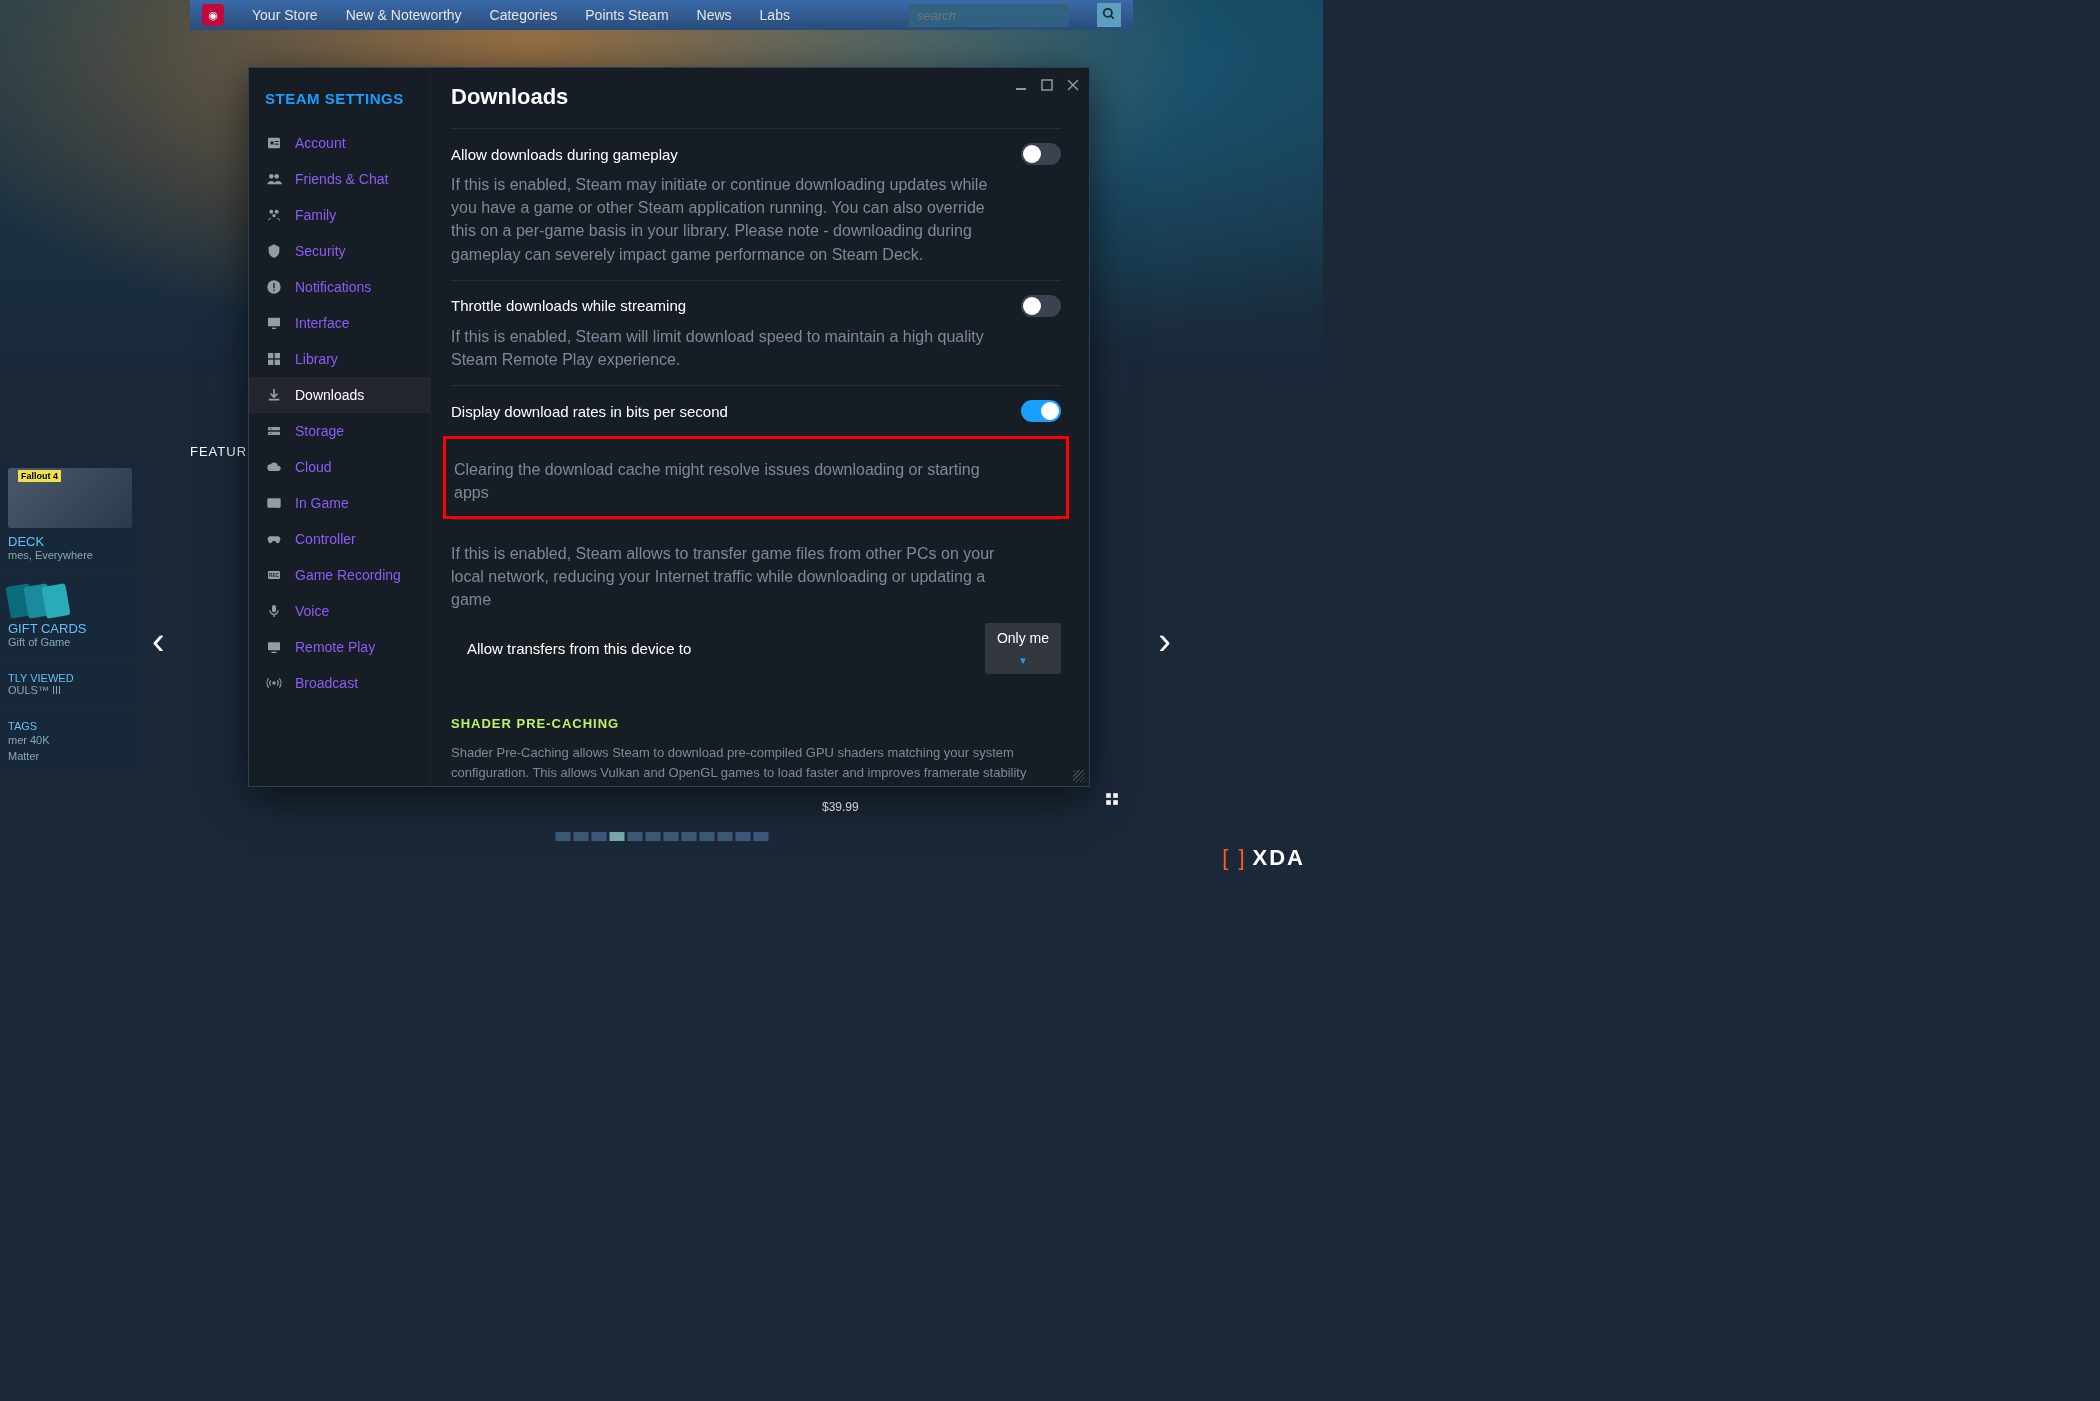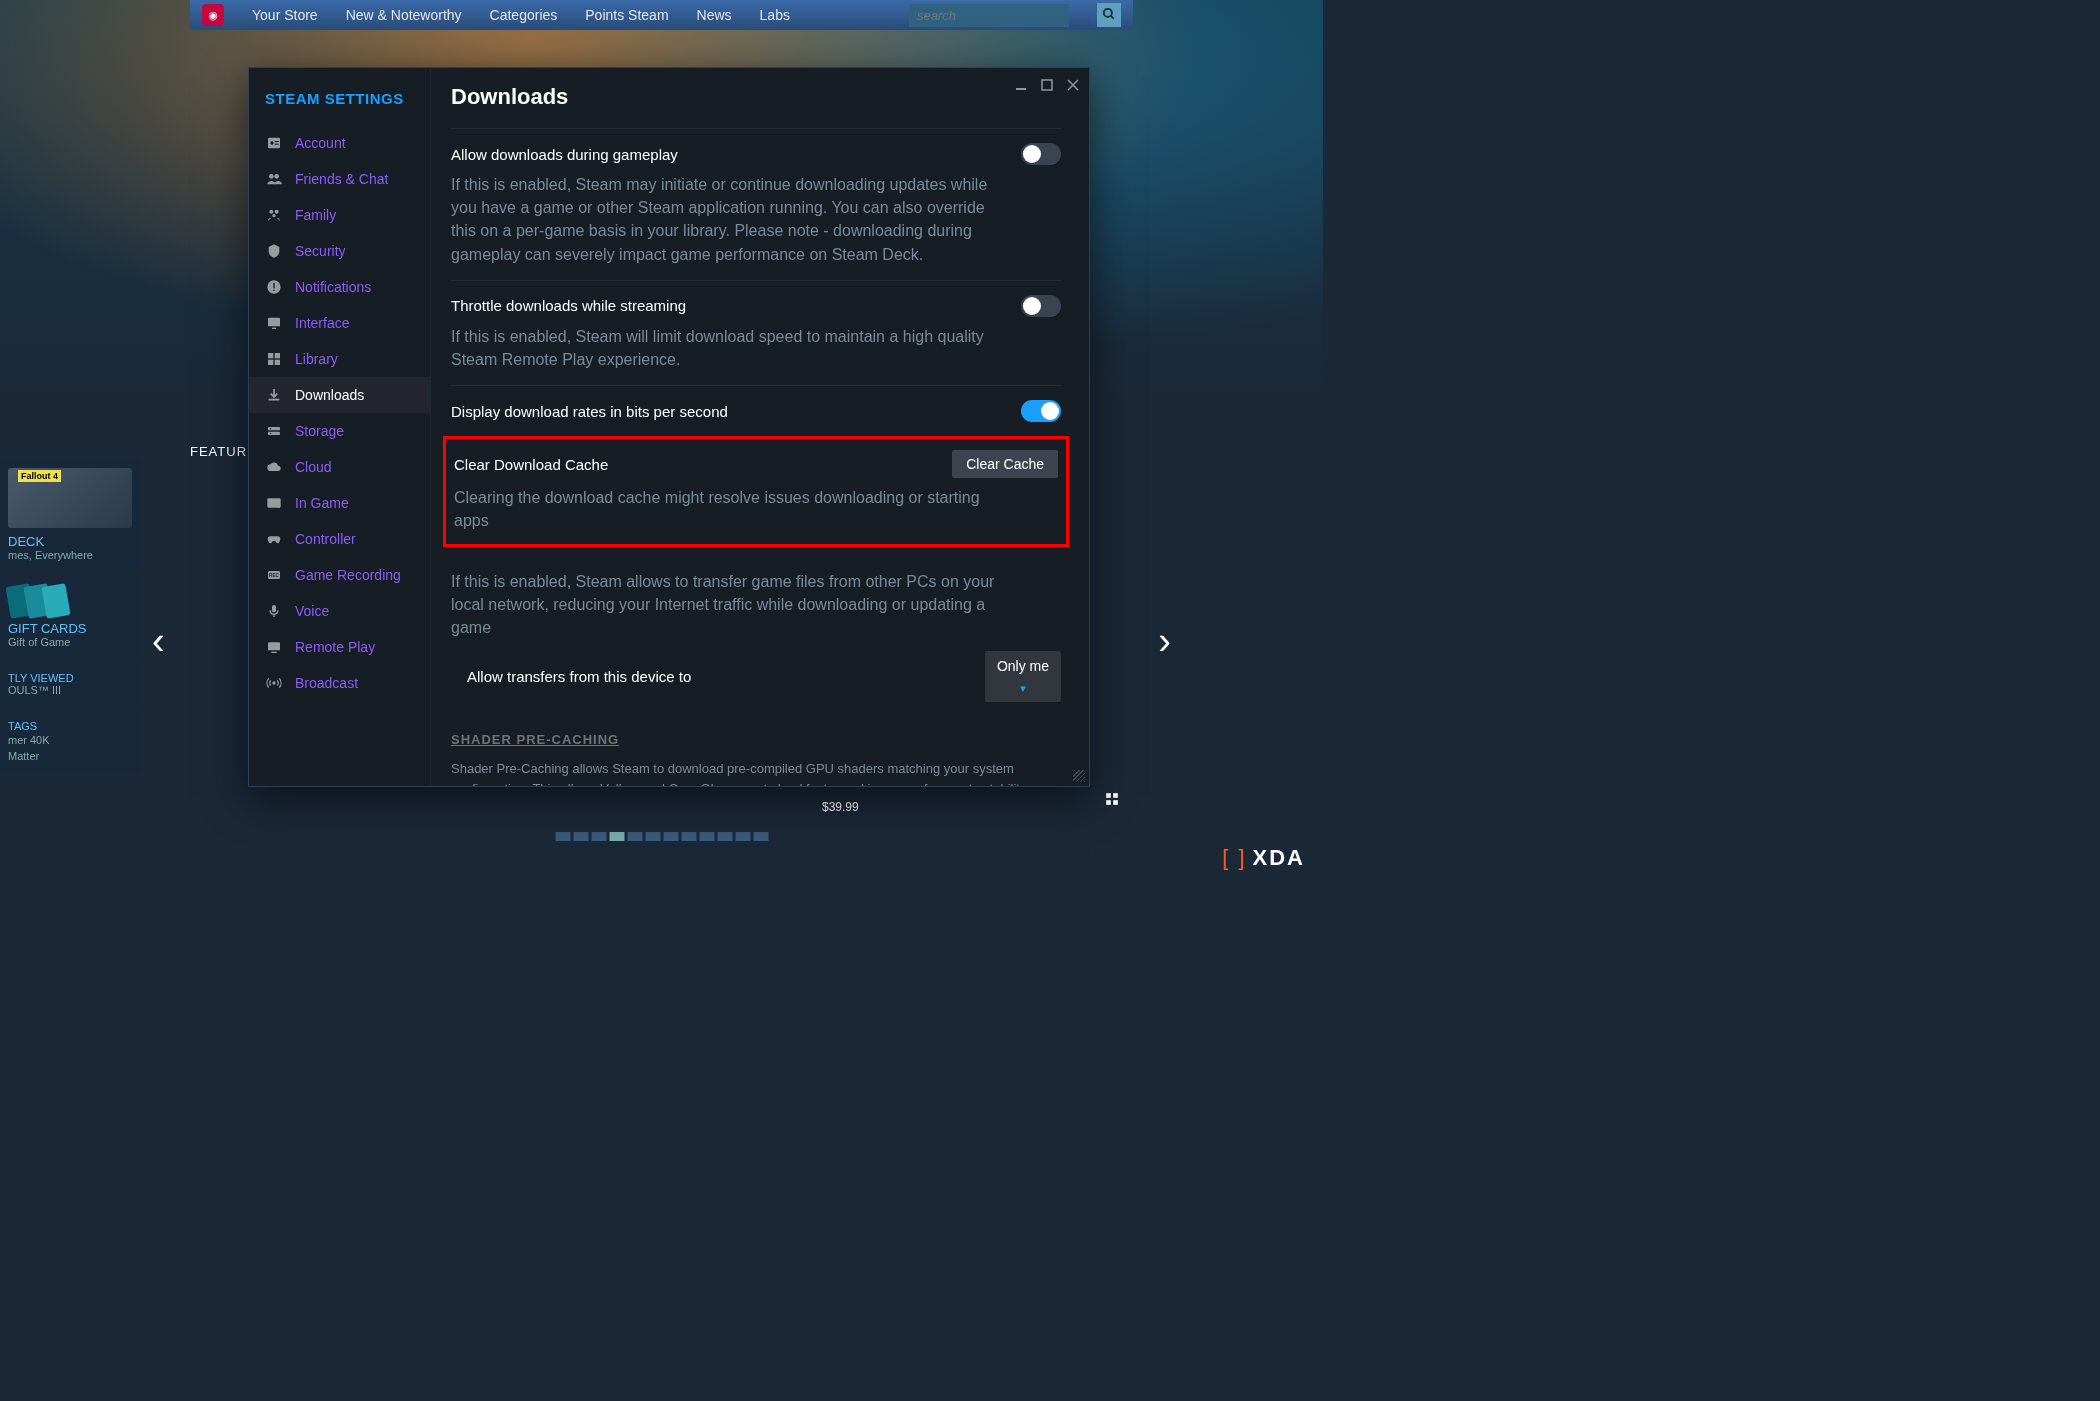--- a/index.html
+++ b/index.html
@@ -224,22 +224,22 @@
 .dropdown-btn {
   background:#32373e; color:#fff; border:none;
   padding:7px 12px; font-size:14px; cursor:pointer;
   display:flex; align-items:center; gap:8px;
   border-radius:2px;
   flex-direction:column;
 }
 .dropdown-btn .chev { color:#1a9fff; font-size:11px; }
 
 .section-header {
-  color:#737373; font-size:13px; letter-spacing:1px;
-  font-weight:600; margin-top:12px;text-decoration:underline;
+  color:#bef264; font-size:13px; letter-spacing:1px;
+  font-weight:600; margin-top:24px;
 }
 .section-desc { color:#7a8a9a; font-size:13px; line-height:1.5; margin-top:12px; }
 
 .resize-grip {
   position:absolute; bottom:4px; right:4px;
   width:12px; height:12px; opacity:0.4;
   background: repeating-linear-gradient(-45deg, #888 0 1px, transparent 1px 3px);
 }
 
 
@@ -537,24 +537,20 @@
     </div>
 
     <div class="setting-row">
       <div class="row-head">
         <div class="row-title">Display download rates in bits per second</div>
         <div class="toggle on"></div>
       </div>
     </div>
 
     <div class="setting-row highlight-row">
-      <div class="row-head">
-        <div class="row-title">Clear Download Cache</div>
-        <button class="action-btn">Clear Cache</button>
-      </div>
       <div class="row-desc">Clearing the download cache might resolve issues downloading or starting apps</div>
     </div>
 
     <div class="setting-row">
       <div class="row-desc">If this is enabled, Steam allows to transfer game files from other PCs on your local network, reducing your Internet traffic while downloading or updating a game</div>
       <div class="subsetting-row">
         <div class="row-title" style="font-size:15px;color:#fff;">Allow transfers from this device to</div>
         <button class="dropdown-btn">
           <span>Only me</span>
           <span class="chev">▾</span>

